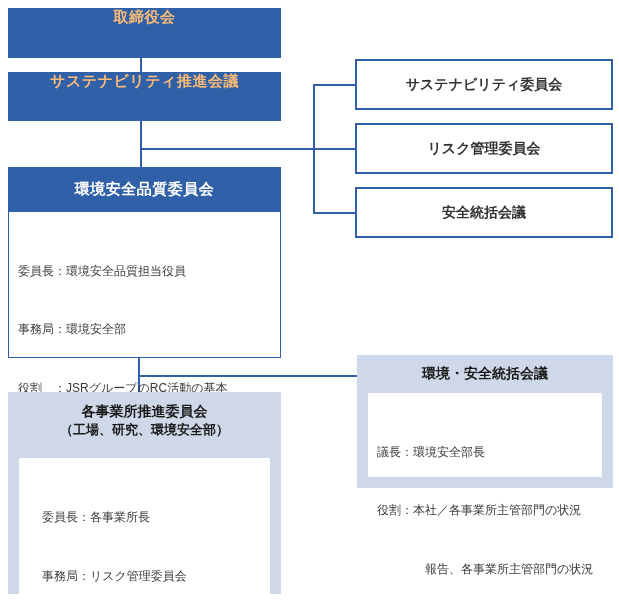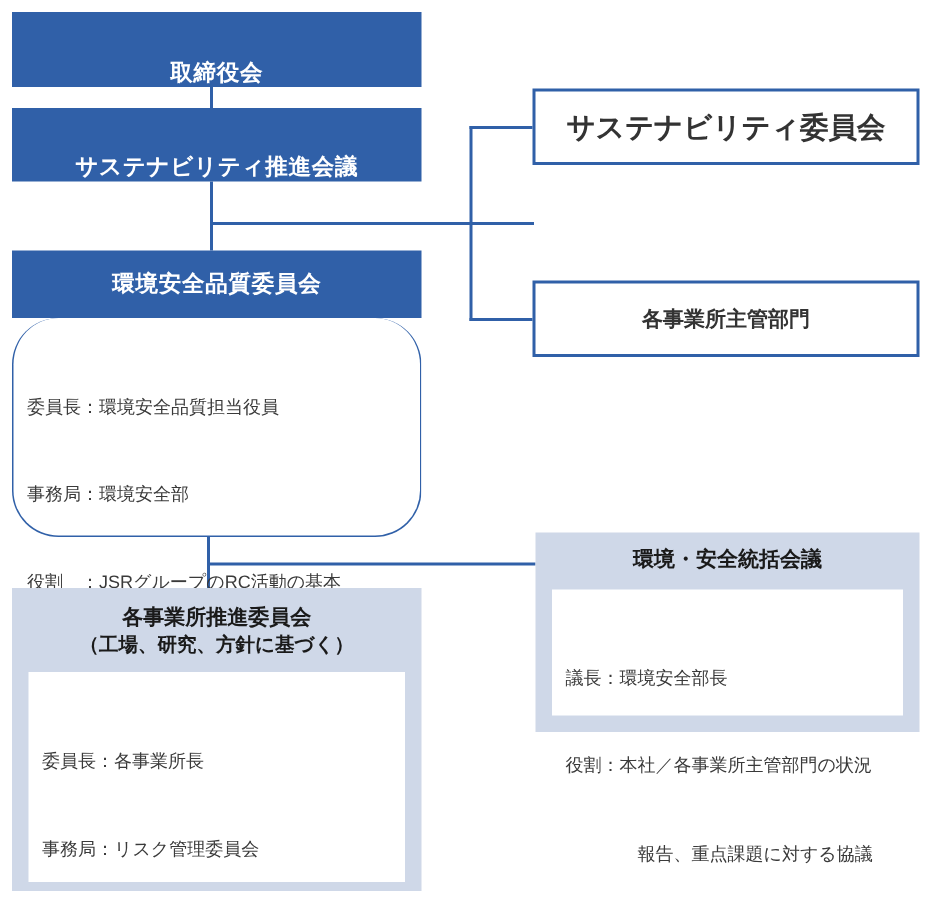--- a/index.html
+++ b/index.html
@@ -26,23 +26,23 @@
     position: absolute;
     background: #3060A8;
   }
   .conn-h { height: 2px; }
   .conn-v { width: 2px; }
 
   
   .blue-box {
     position: absolute;
     background: #3060A8;
-    color: #ffffff;
+    color: #fdba74;
     display: flex;
-    align-items: flex-end;
+    align-items: flex-start;
     justify-content: center;
     font-weight: bold;
     letter-spacing: 0.5px;
     box-sizing: border-box;
   }
 
   
   .outline-box {
     position: absolute;
     background: #ffffff;
@@ -129,65 +129,68 @@
   <div class="conn conn-h" style="left:138px; top:375px; width:219px;"></div>
 
   <div class="blue-box" style="left:8px; top:8px; width:273px; height:50px; font-size:15px;">
     <span>取締役会</span>
   </div>
 
   <div class="blue-box" style="left:8px; top:72px; width:273px; height:49px; font-size:15px;">
     <span>サステナビリティ推進会議</span>
   </div>
 
-  <div class="outline-box" style="left:355px; top:59px; width:258px; height:51px; font-size:19px;">
+  <div class="outline-box" style="left:355px; top:59px; width:258px; height:51px; font-size:14px;">
     <span>サステナビリティ委員会</span>
   </div>
 
+  <div class="outline-box" style="left:355px; top:123px; width:258px; height:51px; font-size:14px;">
+    <span>リスク管理委員会</span>
+  </div>
 
   <div class="outline-box" style="left:355px; top:187px; width:258px; height:51px; font-size:14px;">
-    <span>各事業所主管部門</span>
+    <span>安全統括会議</span>
   </div>
 
   <div class="panel" style="left:8px; top:167px; width:273px;">
     <div class="panel-head" style="height:45px; font-size:15px;">
       <span>環境安全品質委員会</span>
     </div>
-    <div class="panel-body" style="height:146px; padding:11px 0 0 9px;border-radius:31px;">
+    <div class="panel-body" style="height:146px; padding:11px 0 0 9px;">
       <ul class="detail-list" style="font-size:12px;">
         <li>委員長：環境安全品質担当役員</li>
         <li>事務局：環境安全部</li>
         <li>役割　：JSRグループのRC活動の基本</li>
         <li>　　　　方針に基づく</li>
         <li>　　　　1 全社方針、計画の策定と展開</li>
         <li>　　　　2 全社実績評価と重点課題の抽出</li>
         
       </ul>
     </div>
   </div>
 
   <div class="panel-tint" style="left:357px; top:355px; width:256px; height:133px;">
     <div class="panel-tint-head" style="height:38px; line-height:38px; font-size:14px;font-family:Liberation Mono, monospace;">
       <span>環境・安全統括会議</span>
     </div>
     <div class="panel-tint-body" style="margin:0 11px; height:84px; padding:11px 0 12px 9px;">
       <ul class="detail-list" style="font-size:12px;">
         <li>議長：環境安全部長</li>
         <li>役割：本社／各事業所主管部門の状況</li>
-        <li>　　　　報告、重点課題に対する協議</li>
+        <li>　　　　報告、各事業所主管部門の状況</li>
       </ul>
     </div>
   </div>
 
   <div class="panel-tint" style="left:8px; top:392px; width:273px; height:202px;">
     <div class="panel-tint-head" style="padding-top:10px; font-size:14px;">
       <div>各事業所推進委員会</div>
-      <div style="font-size:13px;">（工場、研究、方針に基づく）</div>
-    </div>
-    <div class="panel-tint-body" style="margin:10px 11px 0 11px; height:140px; padding:11px 0 0 9px;">
+      <div style="font-size:13px;">（工場、研究、環境安全部）</div>
+    </div>
+    <div class="panel-tint-body" style="margin:20px 11px 0 11px; height:140px; padding:11px 0 0 23px;">
       <ul class="detail-list" style="font-size:12px;">
         <li>委員長：各事業所長</li>
         <li>事務局：リスク管理委員会</li>
         
         
         
         
         
       </ul>
     </div>

